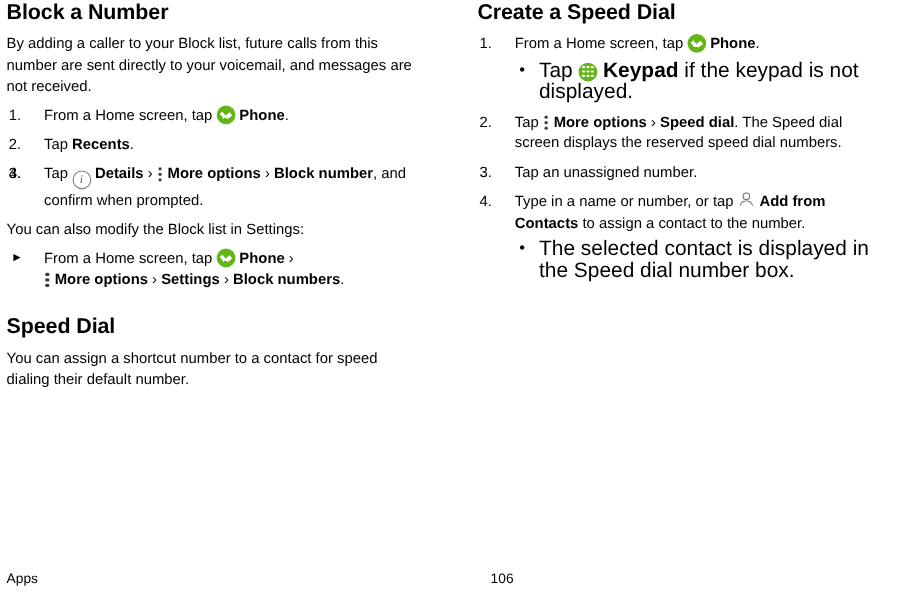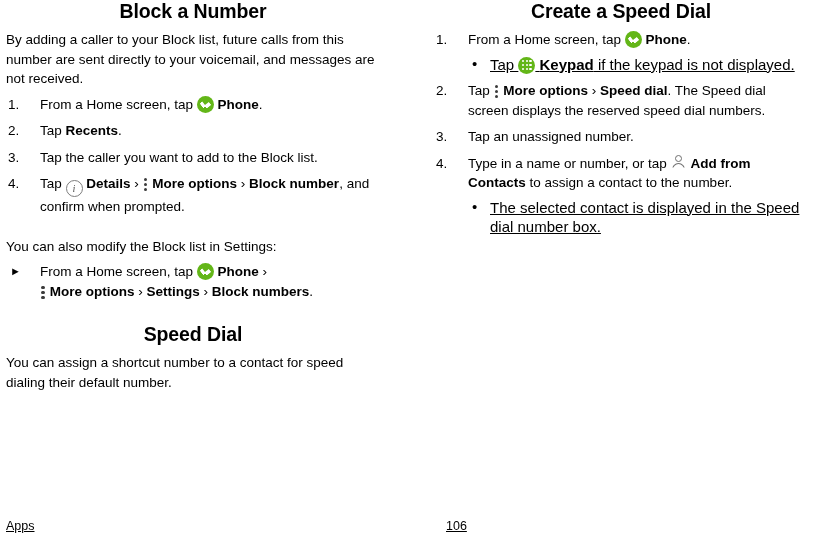--- a/index.html
+++ b/index.html
@@ -27,21 +27,20 @@
   }
   .col-left { left: 6px; }
   .col-right { left: 434px; }
 
   h1.section-title {
     font-size: 19.5px;
     font-weight: bold;
     margin: 0 0 8px 0;
     letter-spacing: -0.1px;
     line-height: 22px;
-    text-align: center;
   }
   h1.section-title.spaced {
     margin-top: 22px;
   }
   p.body {
     font-size: 13.5px;
     line-height: 19.5px;
     margin: 0 0 6px 0;
   }
   ol.steps {
@@ -65,24 +64,23 @@
     font-size: 13.5px;
   }
   ul.bullets {
     list-style: none;
     margin: 5px 0 0 0;
     padding: 0;
   }
   ul.bullets > li {
     position: relative;
     padding-left: 22px;
-    font-size: 15px;
+    font-size: 19px;
     line-height: 19.5px;
     margin-bottom: 5px;
-    text-decoration: underline;
   }
   ul.bullets > li::before {
     content: "\2022";
     position: absolute;
     left: 4px;
     top: -1px;
     font-size: 15px;
   }
   .arrow-item {
     position: relative;
@@ -98,21 +96,20 @@
     font-size: 11px;
   }
   b, .b {
     font-weight: bold;
   }
   .footer {
     position: absolute;
     bottom: 9px;
     font-size: 12.5px;
     color: #000;
-    text-decoration: underline;
   }
   .footer-left { left: 6px; }
   .footer-page { left: 410px; margin-left: 36px; }
 
   
   .icon {
     display: inline-block;
     vertical-align: -4px;
     position: relative;
   }
@@ -237,31 +234,30 @@
         <span>From a Home screen, tap </span><span class="icon icon-phone"></span>&nbsp;<span class="b">Phone</span><span>.</span>
       </li>
 
       <li>
         <span class="num">2.</span>
         <span>Tap </span><span class="b">Recents</span><span>.</span>
       </li>
 
       <li>
         <span class="num">3.</span>
-        <span>Tap the caller you want to add to the Block list.</span>
       </li>
 
       <li>
         <span class="num">4.</span>
         <span>Tap </span><span class="icon icon-details"><span>i</span></span>&nbsp;<span class="b">Details</span><span> › </span><span class="icon icon-moreoptions"><i></i><i></i><i></i></span>&nbsp;<span class="b">More options</span><span> › </span><span class="b">Block number</span><span>, and confirm when prompted.</span>
       </li>
 
     </ol>
 
-    <p class="body" style="margin-top:20px">You can also modify the Block list in Settings:</p>
+    <p class="body" style="margin-top:8px">You can also modify the Block list in Settings:</p>
 
     <div class="arrow-item">
       <span class="arrow">►</span>
       <span>From a Home screen, tap </span><span class="icon icon-phone"></span>&nbsp;<span class="b">Phone</span><span> › </span><br>
       <span class="icon icon-moreoptions"><i></i><i></i><i></i></span>&nbsp;<span class="b">More options</span><span> › </span><span class="b">Settings</span><span> › </span><span class="b">Block numbers</span><span>.</span>
     </div>
 
     <h1 class="section-title spaced">Speed Dial</h1>
     <p class="body">You can assign a shortcut number to a contact for speed dialing their default number.</p>
 

